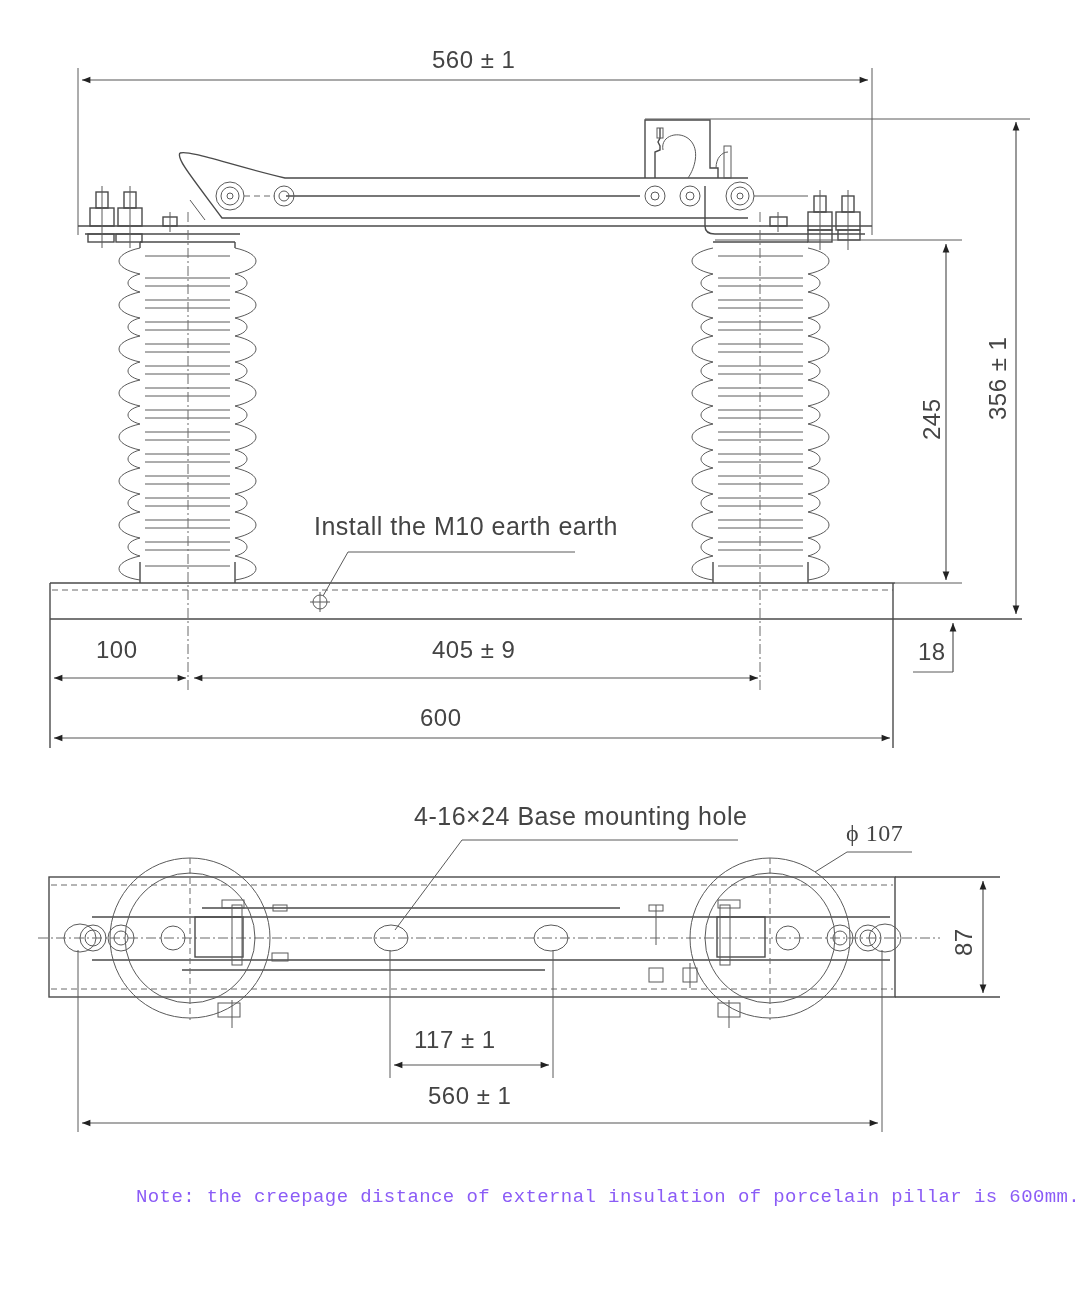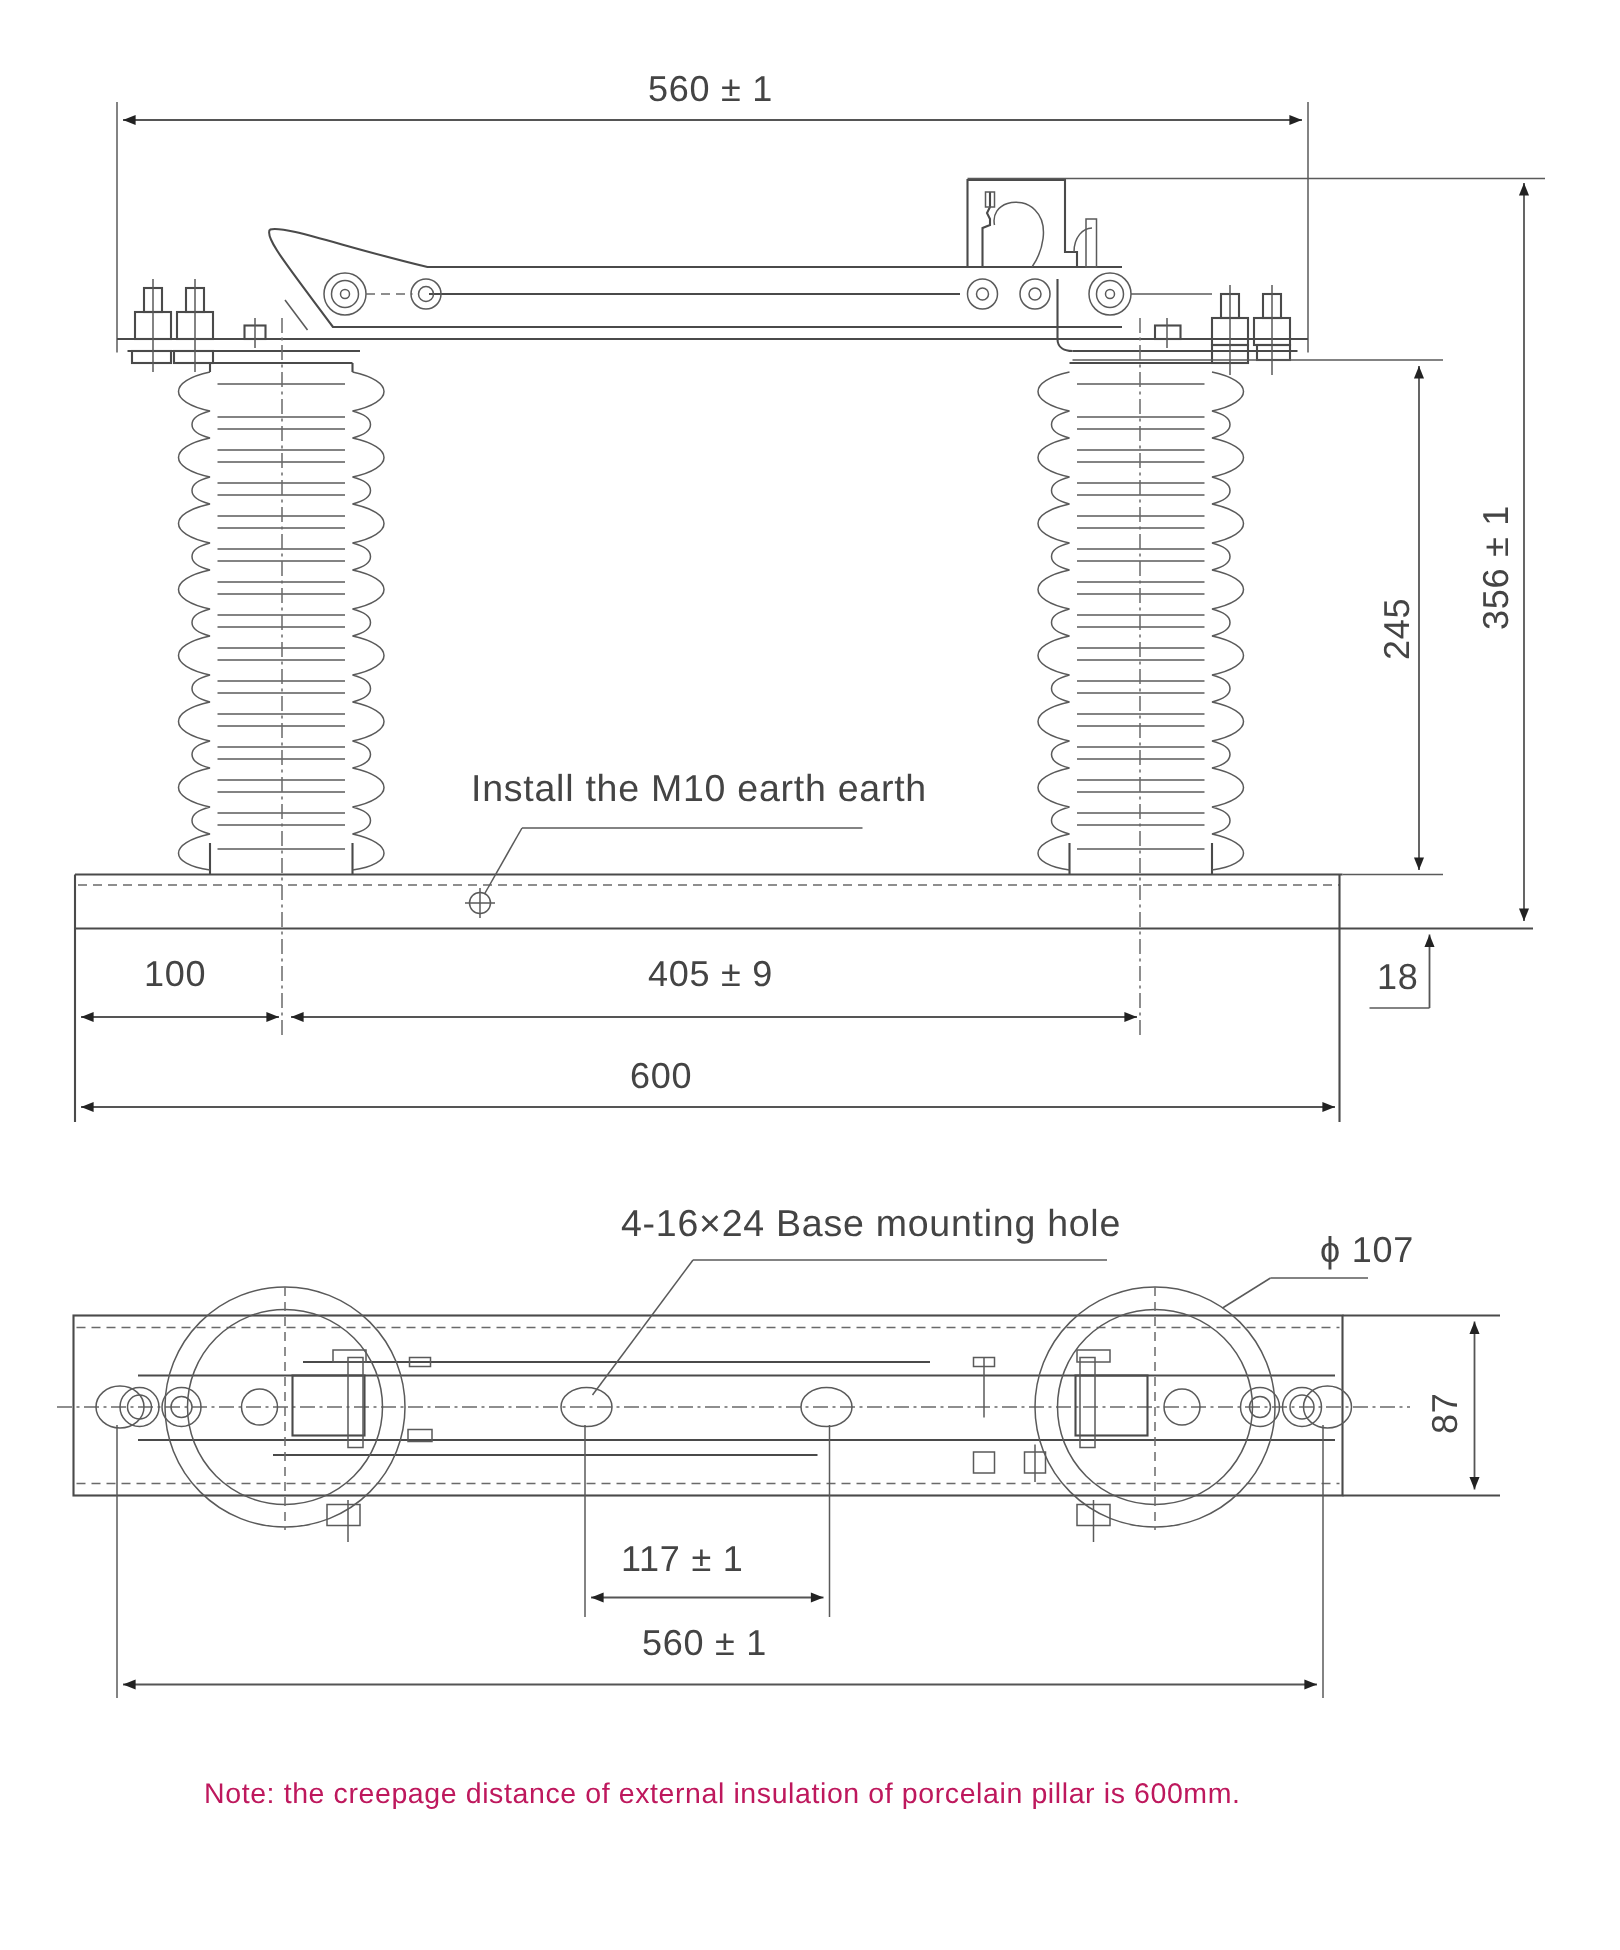--- a/index.html
+++ b/index.html
@@ -6,21 +6,21 @@
   body { width:1080px; height:1300px; position:relative; overflow:hidden;
          font-family:"Liberation Sans", "DejaVu Sans", sans-serif; }
   svg.drawing { position:absolute; left:0; top:0; }
   .ln { stroke:#4a4a4a; stroke-width:1.4; fill:none; }
   .lnt { stroke:#5a5a5a; stroke-width:1; fill:none; }
   .dash { stroke:#6a6a6a; stroke-width:1; fill:none; stroke-dasharray:6 4; }
   .cdash { stroke:#6a6a6a; stroke-width:1; fill:none; stroke-dasharray:10 3 2 3; }
   .dim { stroke:#555; stroke-width:1.2; fill:none; }
   .arrow { fill:#222; }
   .lbl { position:absolute; color:#444; font-size:24px; white-space:nowrap; letter-spacing:0.5px; }
-  .note { position:absolute; color:#be185d; font-size:19px; white-space:nowrap; letter-spacing:0.4px; }
+  .note { position:absolute; color:#8b5cf6; font-size:19px; white-space:nowrap; letter-spacing:0.4px;font-family:Liberation Mono, monospace; }
   .vert { transform-origin:left top; transform:rotate(-90deg); }
 </style>
 </head>
 <body>
 
 <svg class="drawing" width="1080" height="1300" viewBox="0 0 1080 1300">
   <defs>
     <marker id="ah" viewBox="0 0 10 10" refX="10" refY="5" markerWidth="9" markerHeight="7" orient="auto-start-reverse">
       <path d="M0,1 L10,5 L0,9 z" class="arrow"></path>
     </marker>
@@ -321,18 +321,18 @@
 <div class="lbl" style="left:432px; top:46px;">560 ± 1</div>
 <div class="lbl" style="left:314px; top:512px; font-size:25px;">Install the M10 earth earth</div>
 <div class="lbl" style="left:96px; top:636px;">100</div>
 <div class="lbl" style="left:432px; top:636px;">405 ± 9</div>
 <div class="lbl" style="left:420px; top:704px;">600</div>
 <div class="lbl" style="left:918px; top:638px;">18</div>
 <div class="lbl vert" style="left:918px; top:440px;">245</div>
 <div class="lbl vert" style="left:984px; top:420px;">356 ± 1</div>
 
 <div class="lbl" style="left:390px; top:802px; font-size:25px;margin-left:24px;">4-16×24 Base mounting hole</div>
-<div class="lbl" style="left:880px; top:820px;">ϕ 107</div>
+<div class="lbl" style="left:846px; top:820px;font-family:Liberation Serif, serif;">ϕ 107</div>
 <div class="lbl vert" style="left:950px; top:956px;">87</div>
 <div class="lbl" style="left:414px; top:1026px;">117 ± 1</div>
 <div class="lbl" style="left:428px; top:1082px;">560 ± 1</div>
 
 <div class="note" style="left:136px; top:1186px;">Note: the creepage distance of external insulation of porcelain pillar is 600mm.</div>
 
 </body></html>

